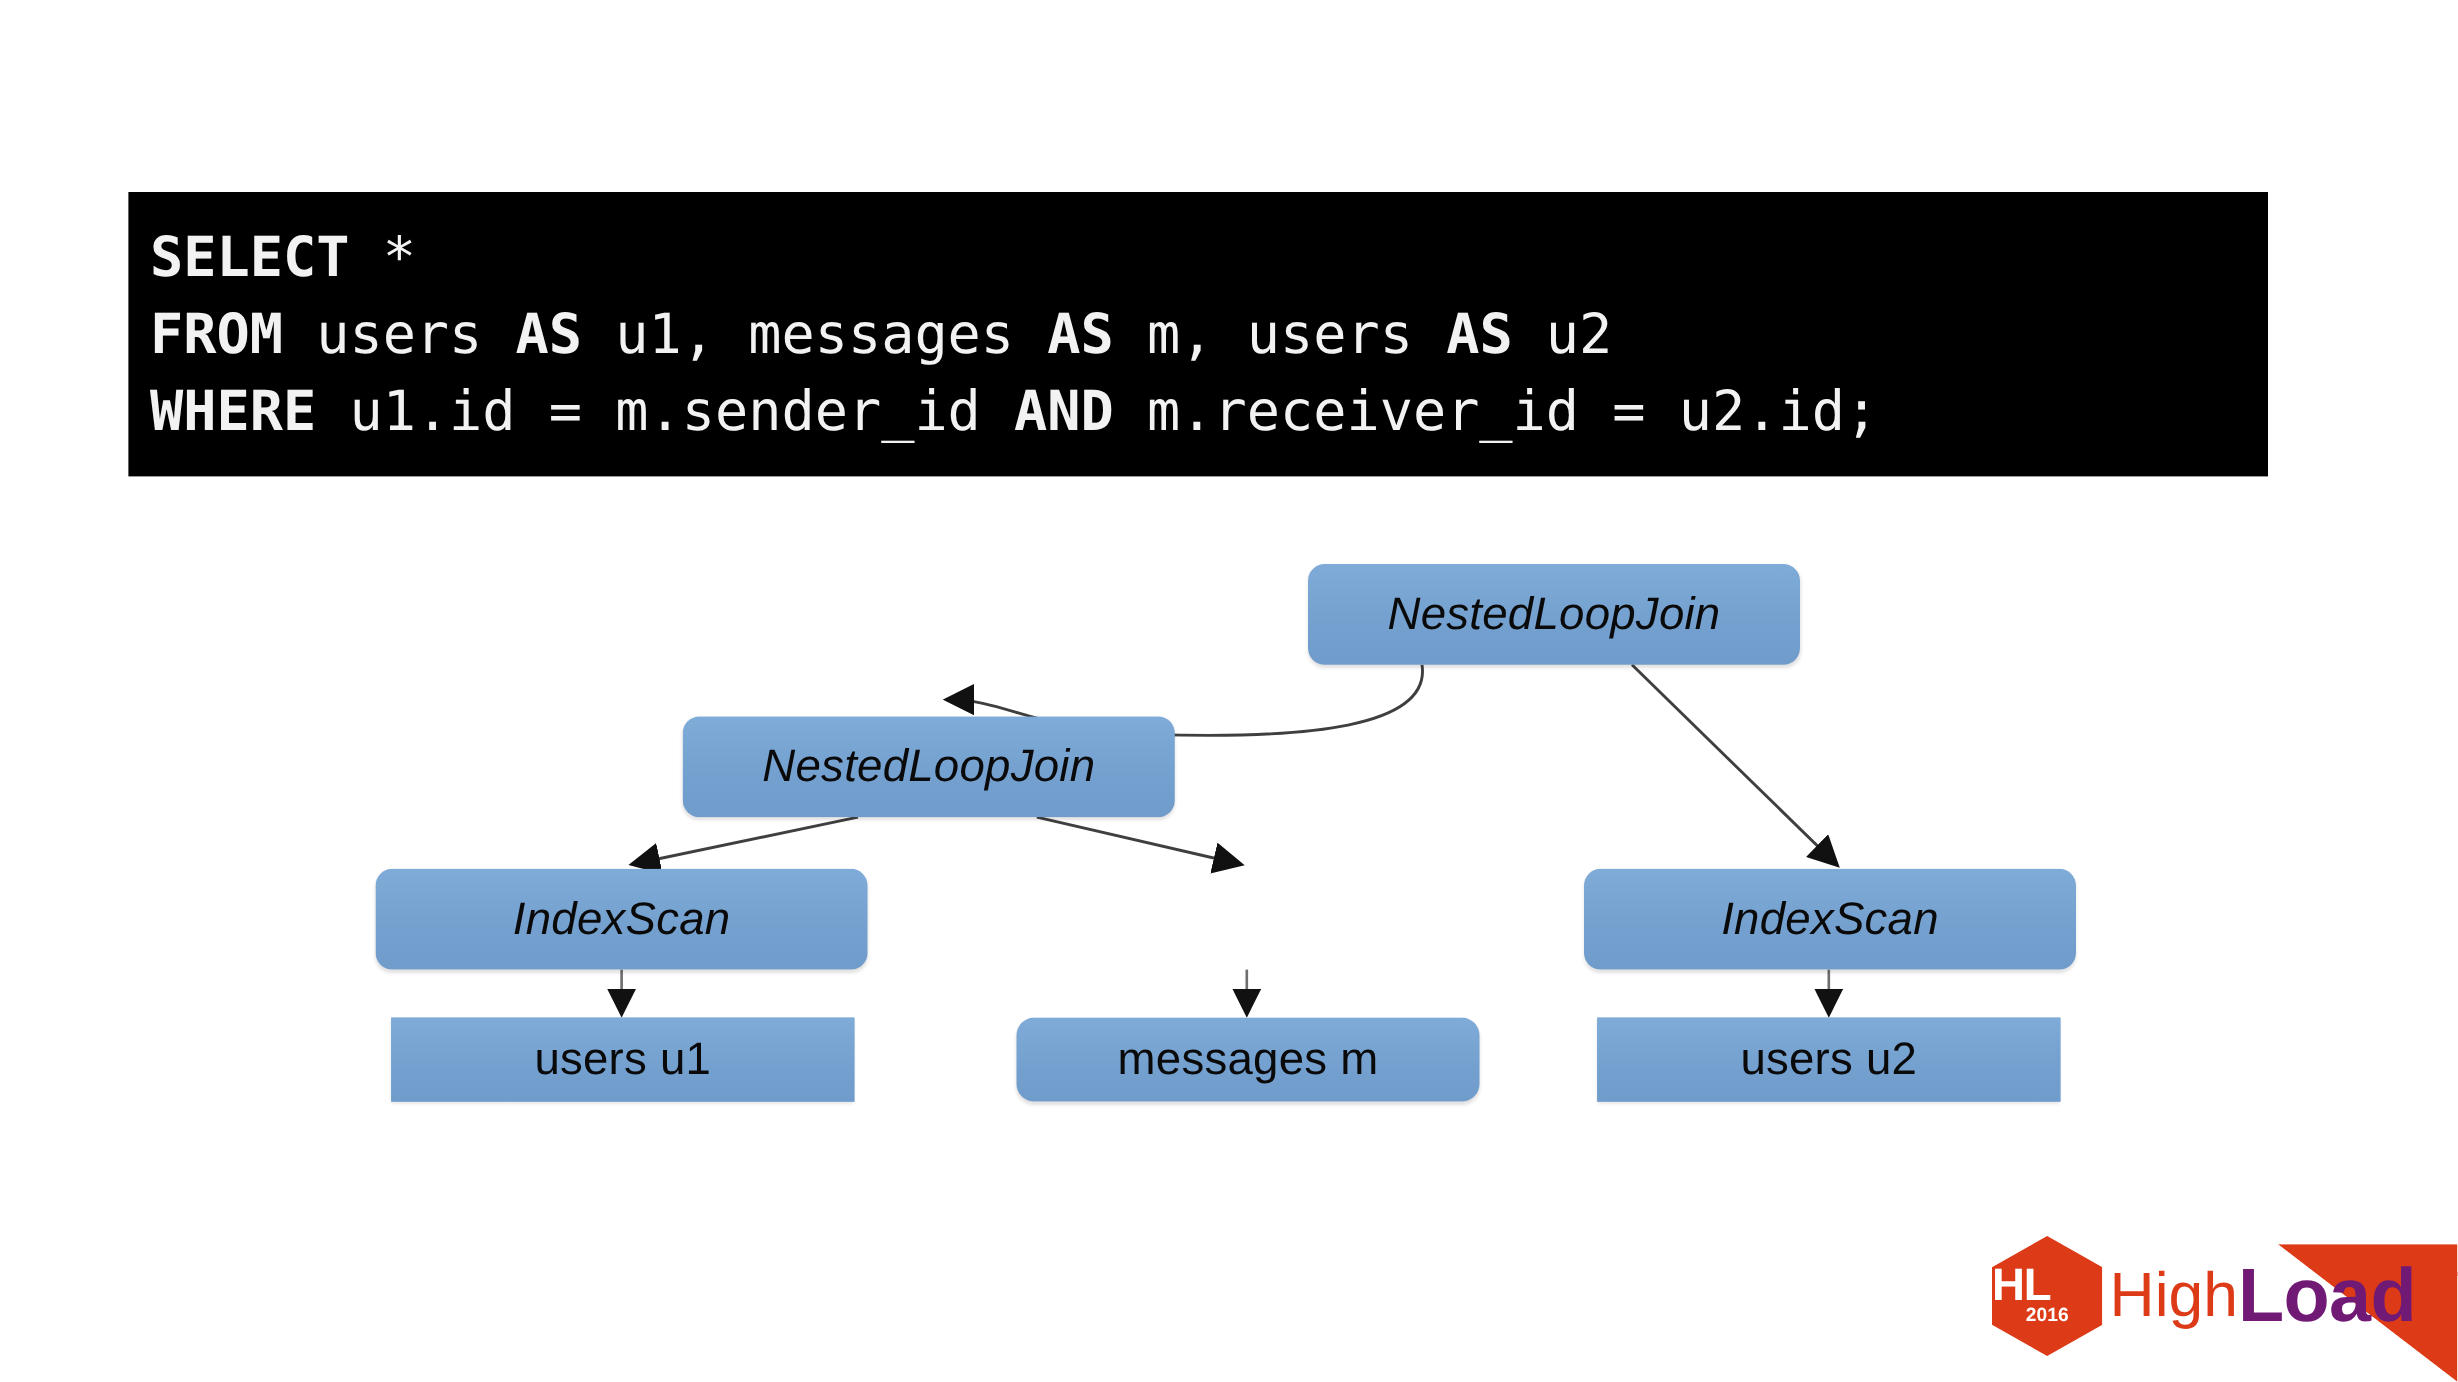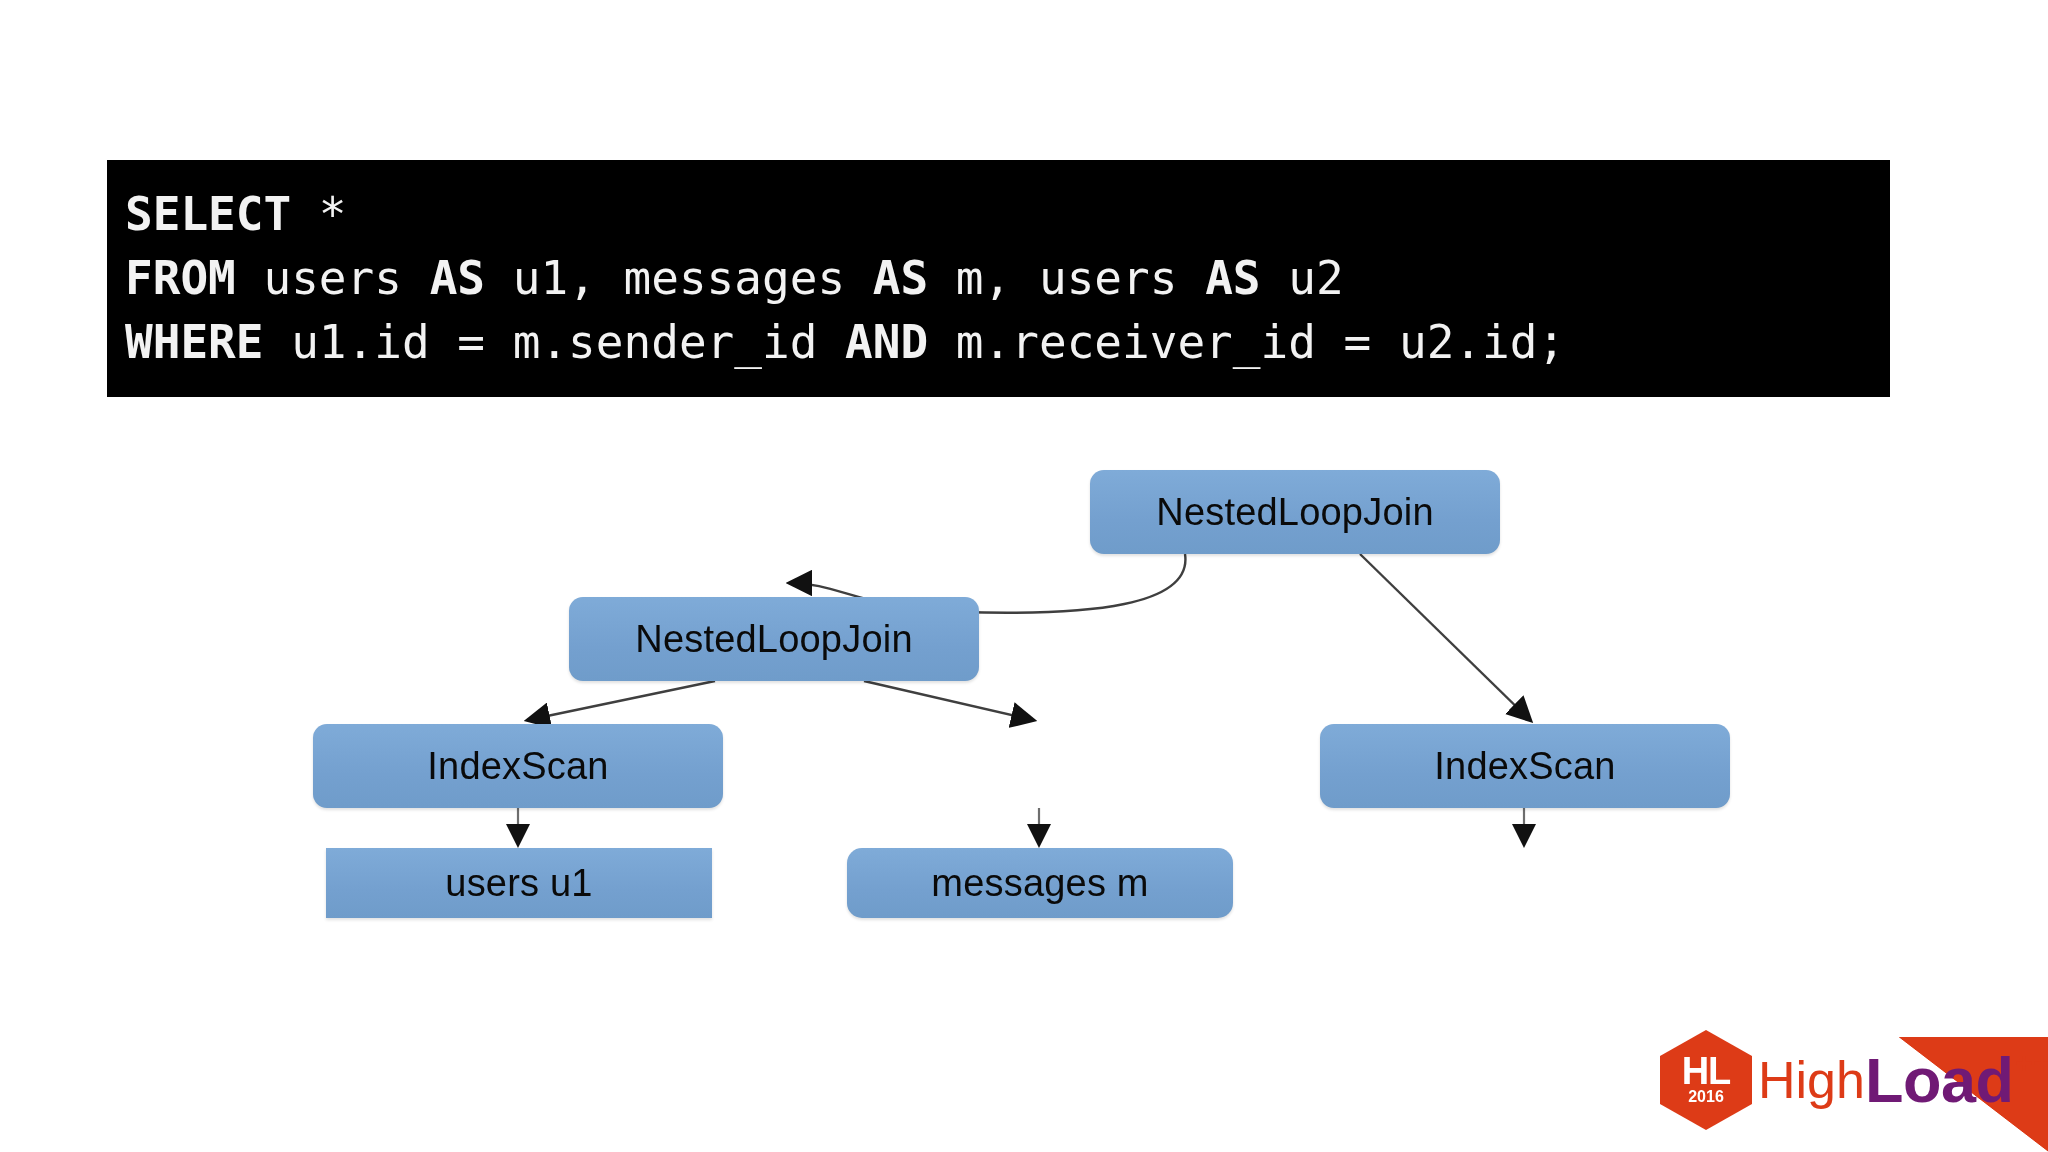--- a/index.html
+++ b/index.html
@@ -59,21 +59,21 @@
     color: #0a0a0a;
     display: flex;
     align-items: center;
     justify-content: center;
     font-size: 38px;
     font-family: "Liberation Sans", sans-serif;
     font-weight: 400;
     letter-spacing: 0.2px;
     box-shadow: 0 2px 3px rgba(0,0,0,0.12);
   }
-  .node.op { border-radius: 14px; }
+  .node.op { border-radius: 14px; font-style: italic; }
   .node.rel { border-radius: 0px; }
 
   
   #corner-wedge {
     position: absolute;
     right: 0;
     bottom: 0;
     width: 150px;
     height: 115px;
     background: linear-gradient(to bottom left, #dd3b17 0%, #dd3b17 49.6%, rgba(255,255,255,0) 50%);
@@ -98,21 +98,20 @@
     left: 0; top: 0;
     width: 92px; height: 100px;
     background: #dd3b17;
     clip-path: polygon(50% 0%, 100% 26%, 100% 74%, 50% 100%, 0% 74%, 0% 26%);
   }
   #logo-hex .hl-text {
     position: absolute;
     left: 0;
     top: 22px;
     width: 92px;
-    text-align: center;
     color: #ffffff;
     font-size: 38px;
     font-weight: bold;
     font-family: "Liberation Sans", sans-serif;
     line-height: 38px;
     letter-spacing: -1px;
   }
   #logo-hex .hl-year {
     position: absolute;
     left: 0;
@@ -197,20 +196,23 @@
         <span>IndexScan</span>
       </div>
       <div class="node op" style="left: 1320px; top: 304px; width: 410px; height: 84px;">
         <span>IndexScan</span>
       </div>
       <div class="node rel" style="left: 326px; top: 428px; width: 386px; height: 70px;">
         <span>users u1</span>
       </div>
       <div class="node rel" style="left: 847px; top: 428px; width: 386px; height: 70px; border-radius: 15px;">
         <span>messages m</span>
+      </div>
+      <div class="node rel" style="left: 1331px; top: 428px; width: 386px; height: 70px;">
+        <span>users u2</span>
       </div>
     </div>
 
   <div id="corner-wedge"></div>
   <div id="logo">
     <div id="logo-hex">
       <div class="hexshape"></div>
       <div class="hl-text">HL</div>
       <div class="hl-year">2016</div>
     </div>

